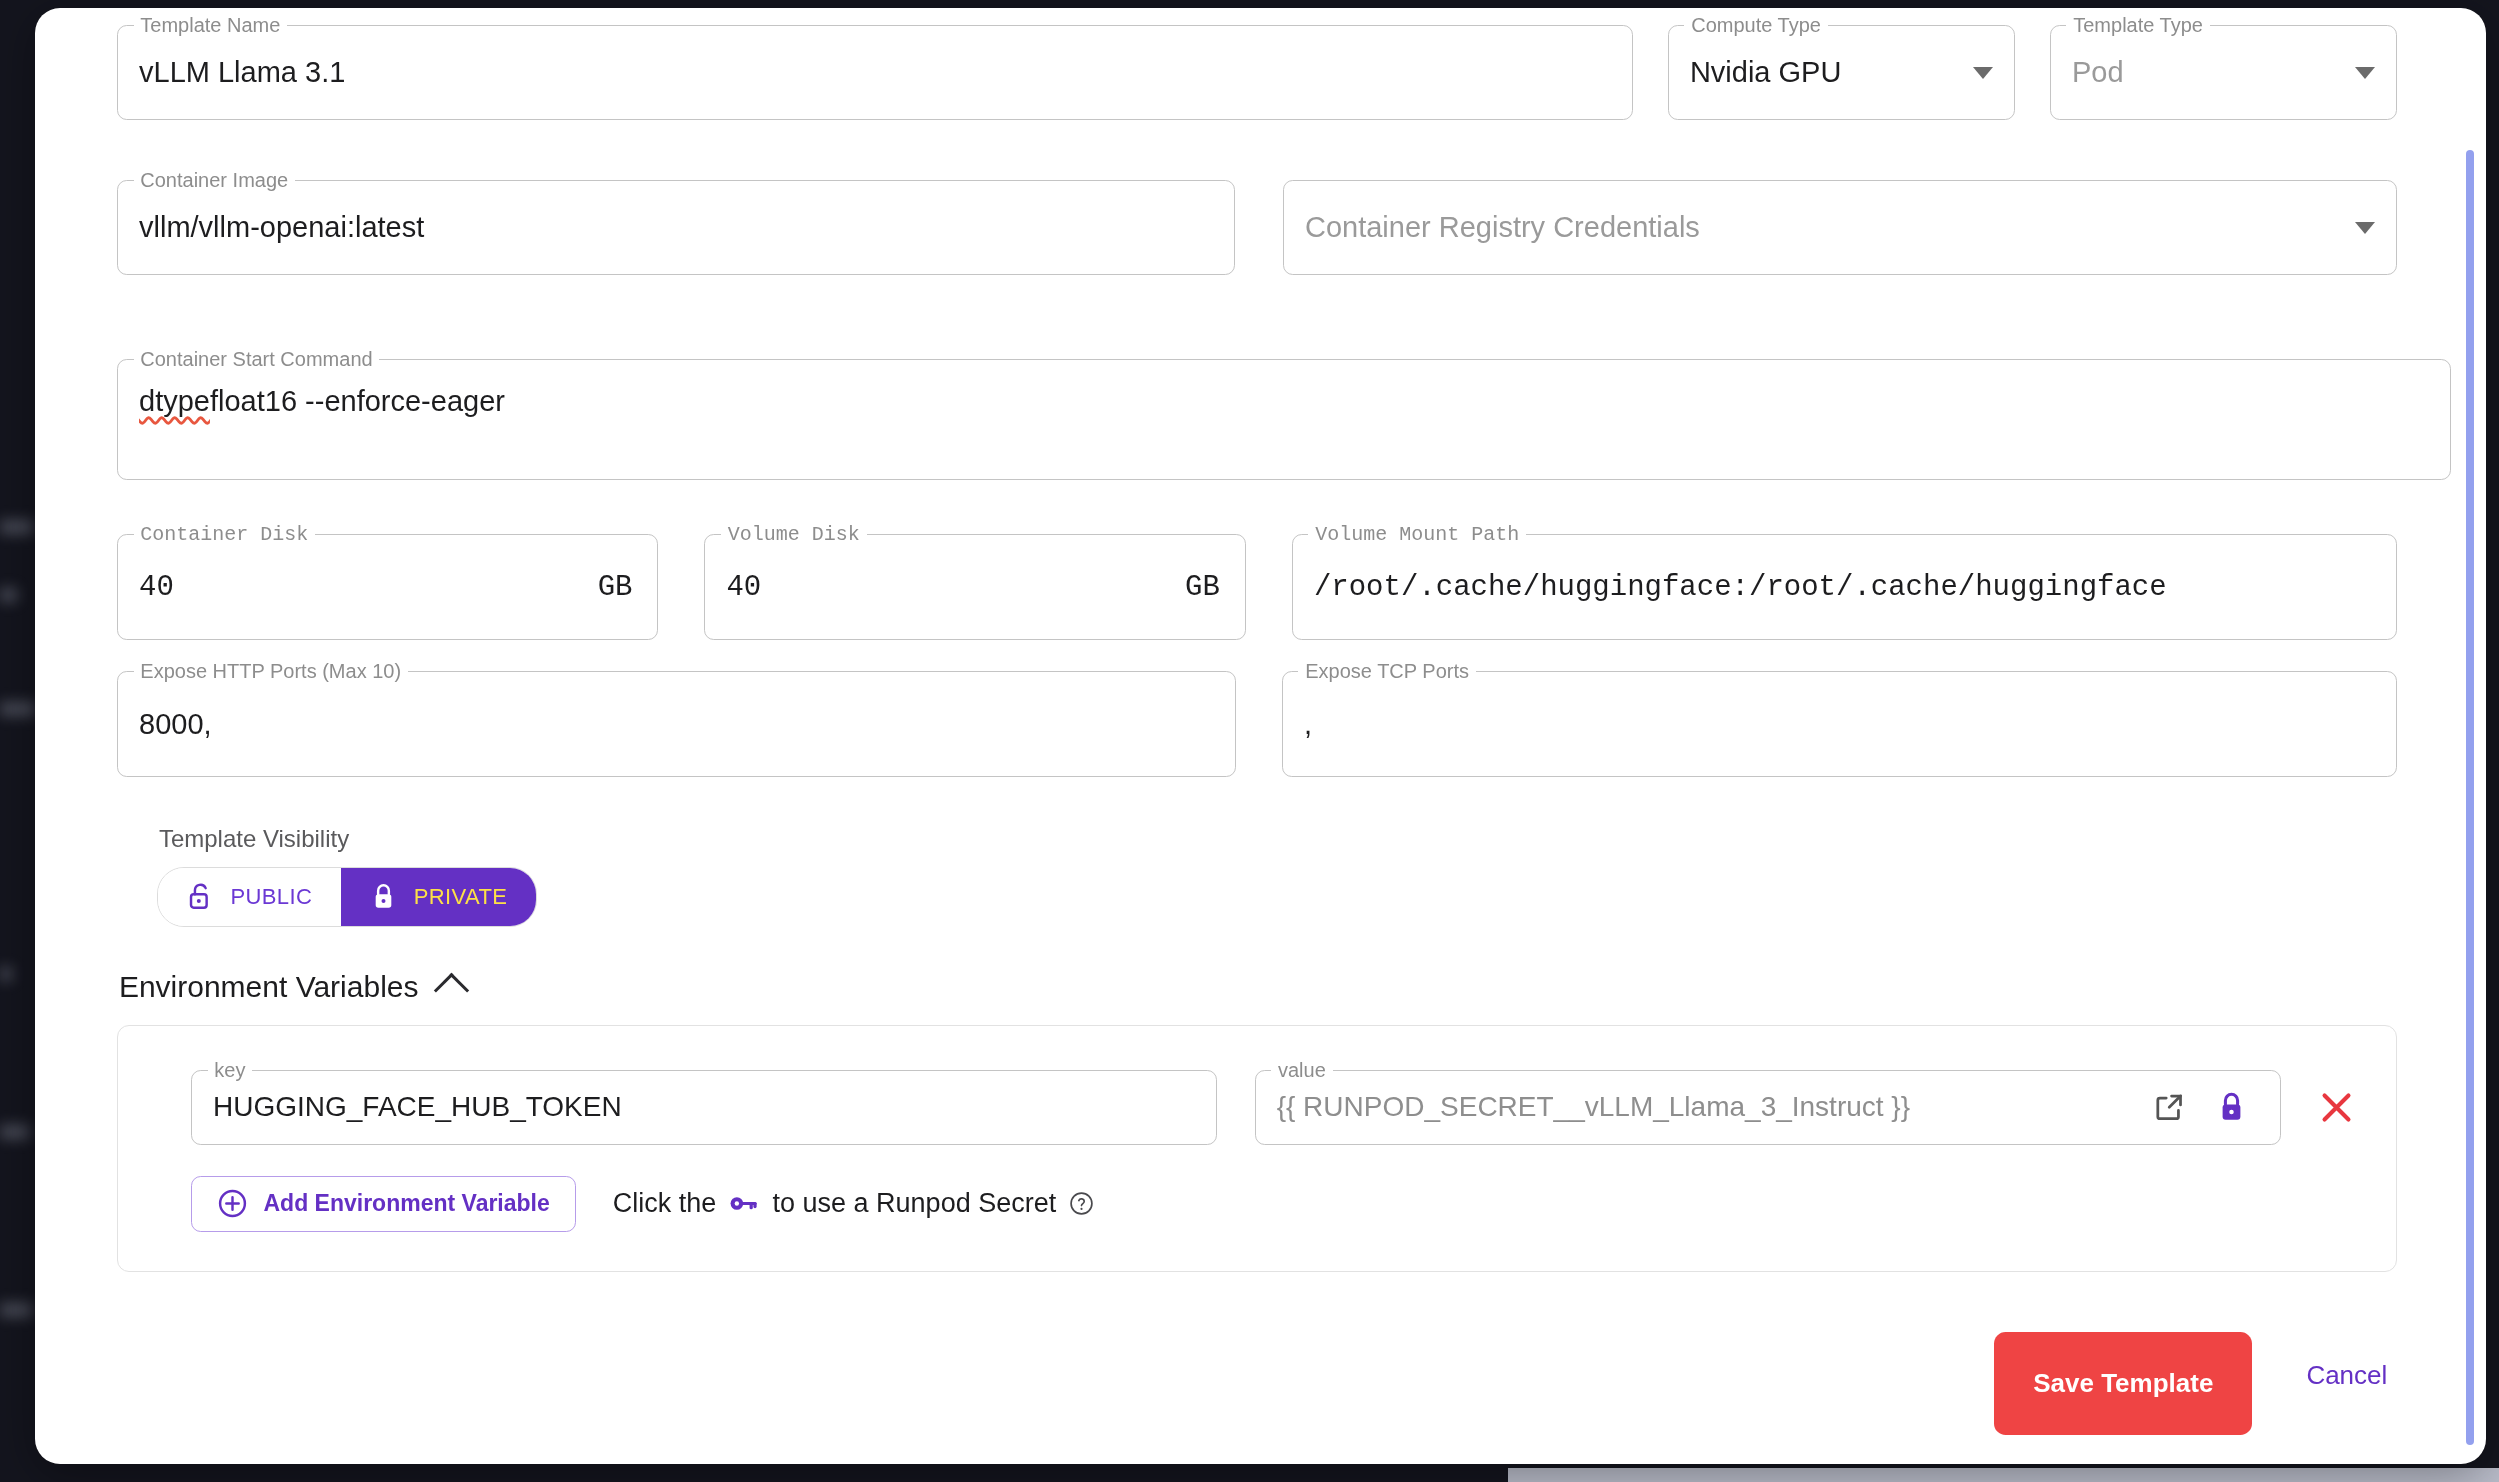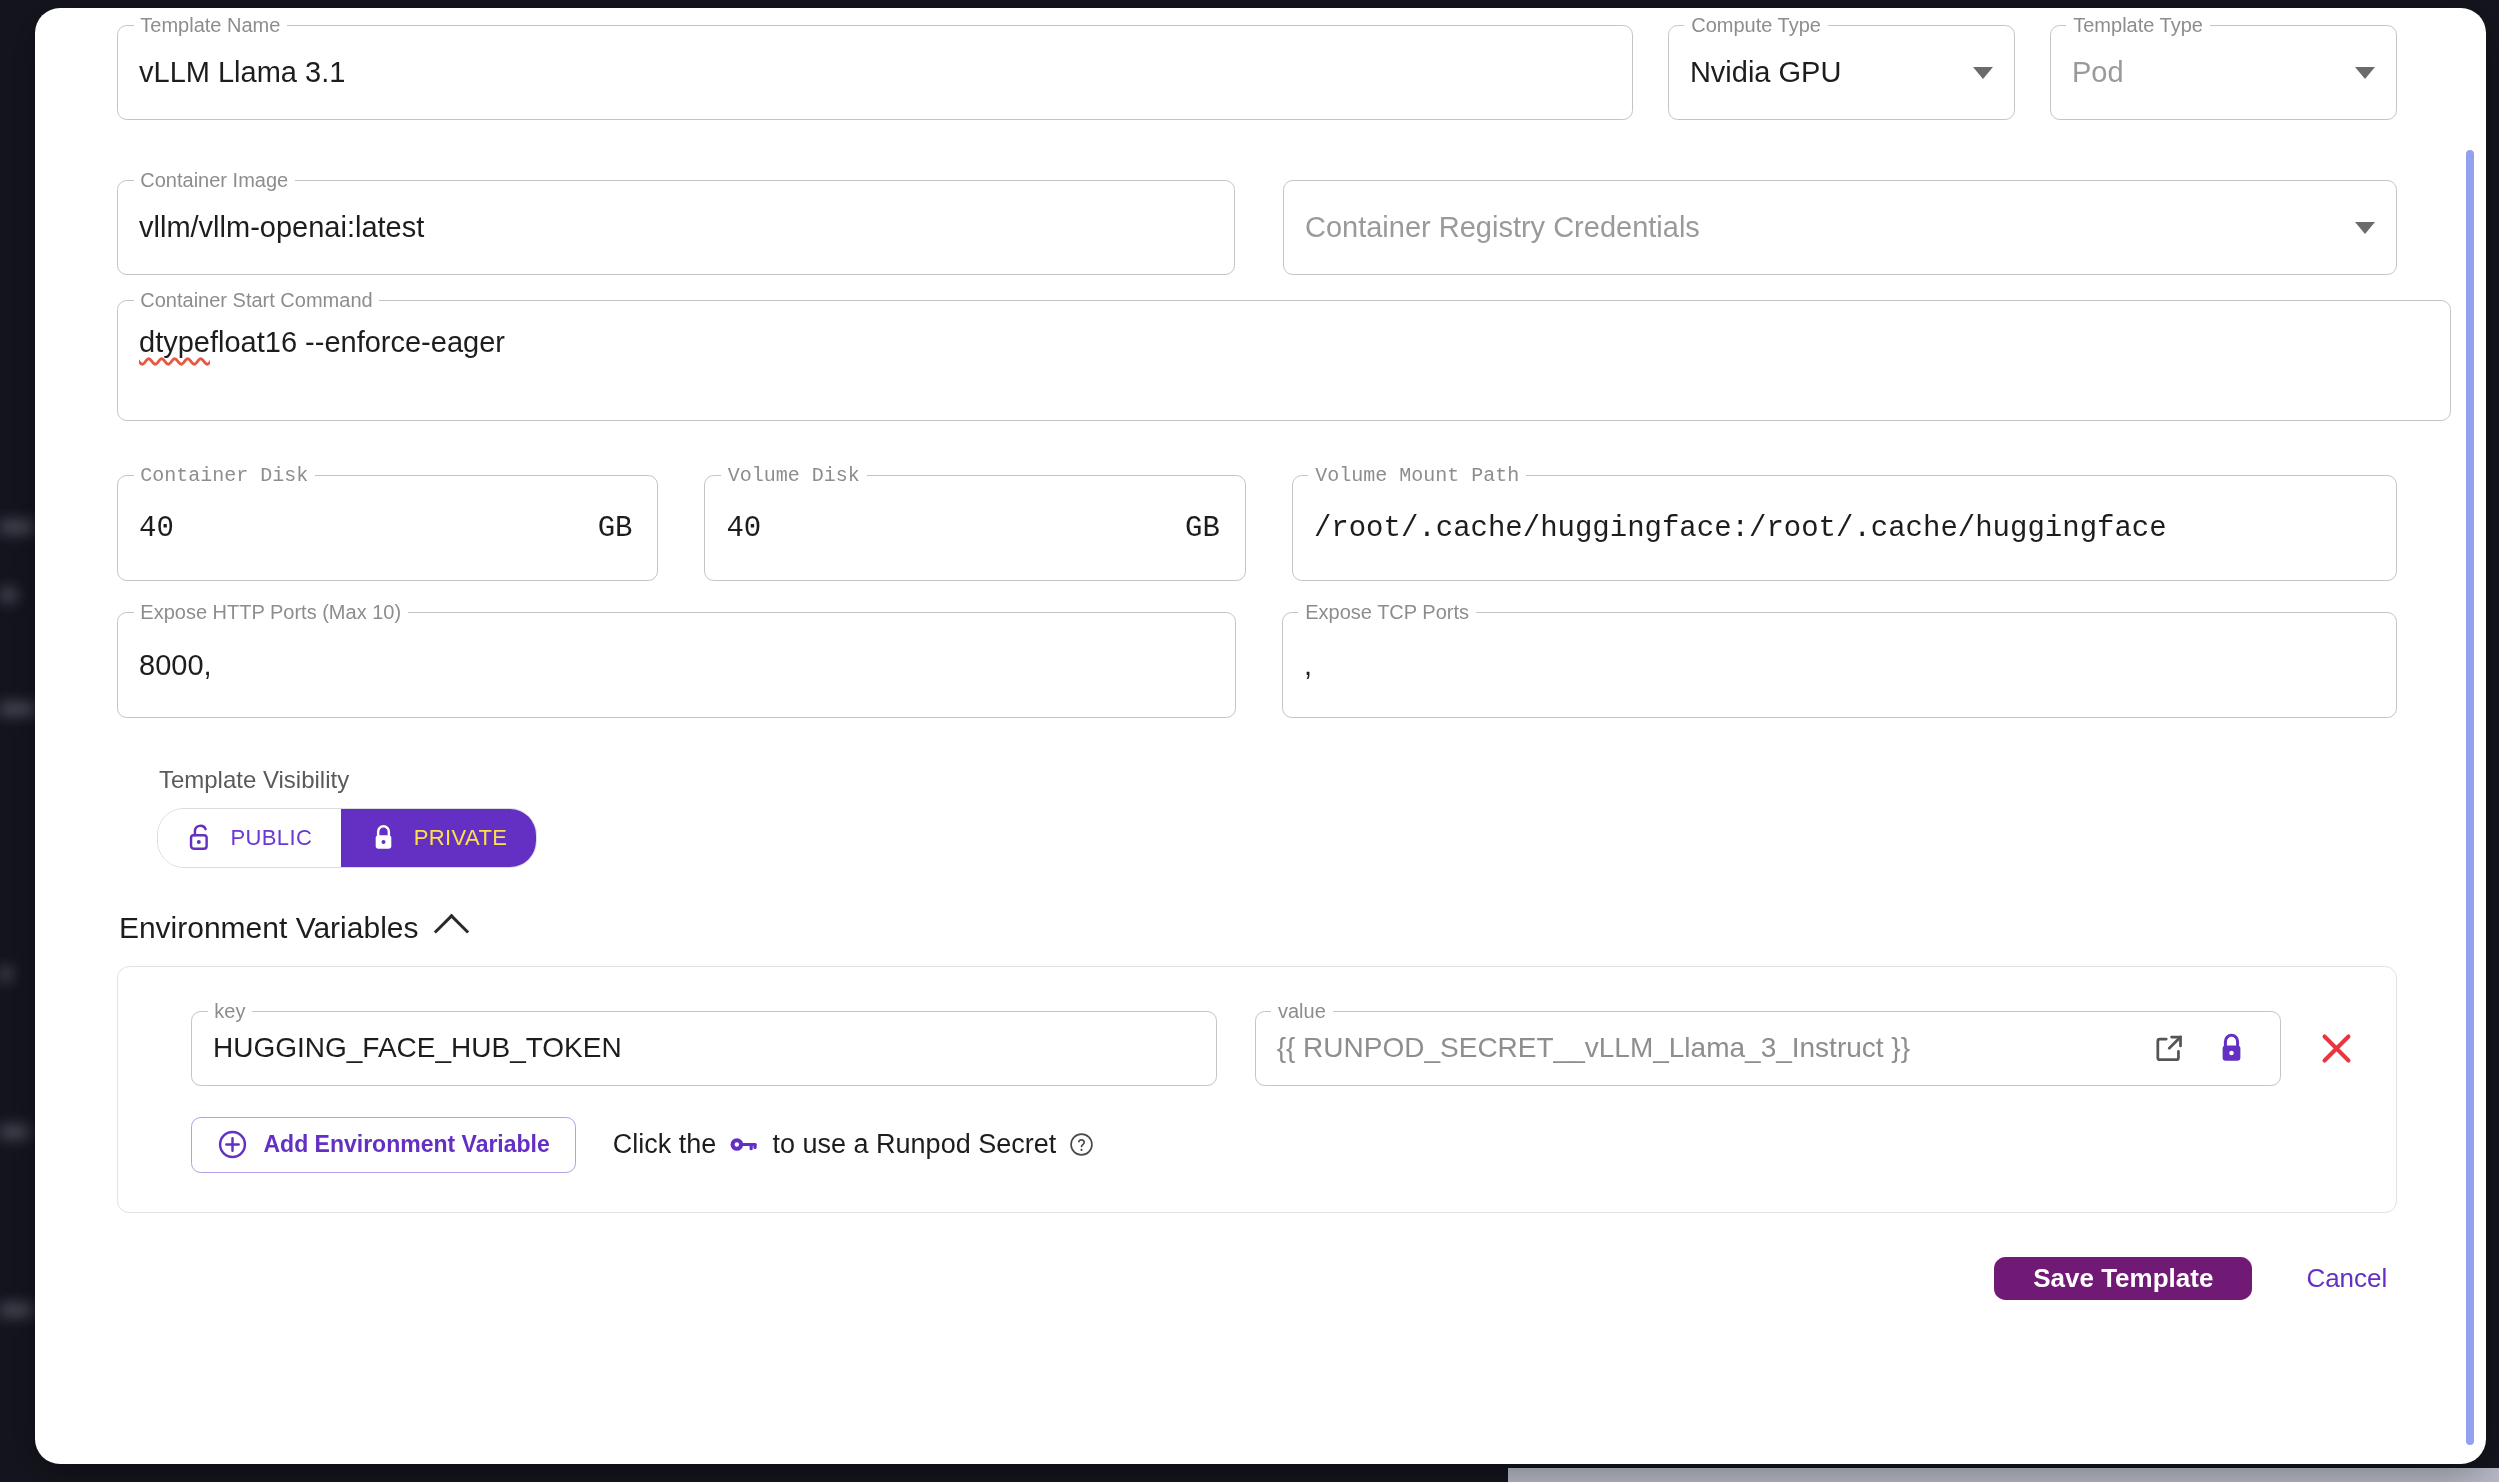--- a/index.html
+++ b/index.html
@@ -174,26 +174,27 @@
   }
 
   
   .footer {
     display: flex; align-items: center; justify-content: flex-end;
     gap: 54px;
     margin-top: 44px;
     padding-right: 9.7px;
   }
   .btn-primary {
-    background: #701a75; color: #fff;
+    background: #ef4444; color: #fff;
     font-size: 26px; font-weight: 700;
     border: none; border-radius: 11.6px;
-    padding: 6px 39px;
+    padding: 36px 39px;
     cursor: pointer;
     font-family: inherit;
+    margin-top: 16px;
   }
   .btn-text {
     color: #6430c4; font-size: 26px; font-weight: 500;
     background: none; border: none; cursor: pointer;
     font-family: inherit;
   }
 
   .squiggle {
     text-decoration: underline wavy #e8573f;
     text-decoration-skip-ink: none;
@@ -242,21 +243,21 @@
           <legend>Container Image</legend>
           <div class="value">vllm/vllm-openai:latest</div>
         </div>
 
         <div class="field" style="width:1141px; height:95px;">
           <div class="value placeholder">Container Registry Credentials</div>
           <span class="caret"></span>
         </div>
       </div>
 
-      <div style="margin-top:25px;text-align:right;">
+      <div style="margin-top:84px;text-align:right;">
         <div class="field" style="width:2334px; height:121px;">
           <legend>Container Start Command</legend>
           <div class="value" style="align-items:flex-start; padding-top:25px;">
               <span class="squiggle">dtype</span>
               <span> float16 --enforce-eager</span>
           </div>
         </div>
       </div>
 
       <div class="row" style="gap:46px; margin-top:54px;font-family:Liberation Mono, monospace;">

